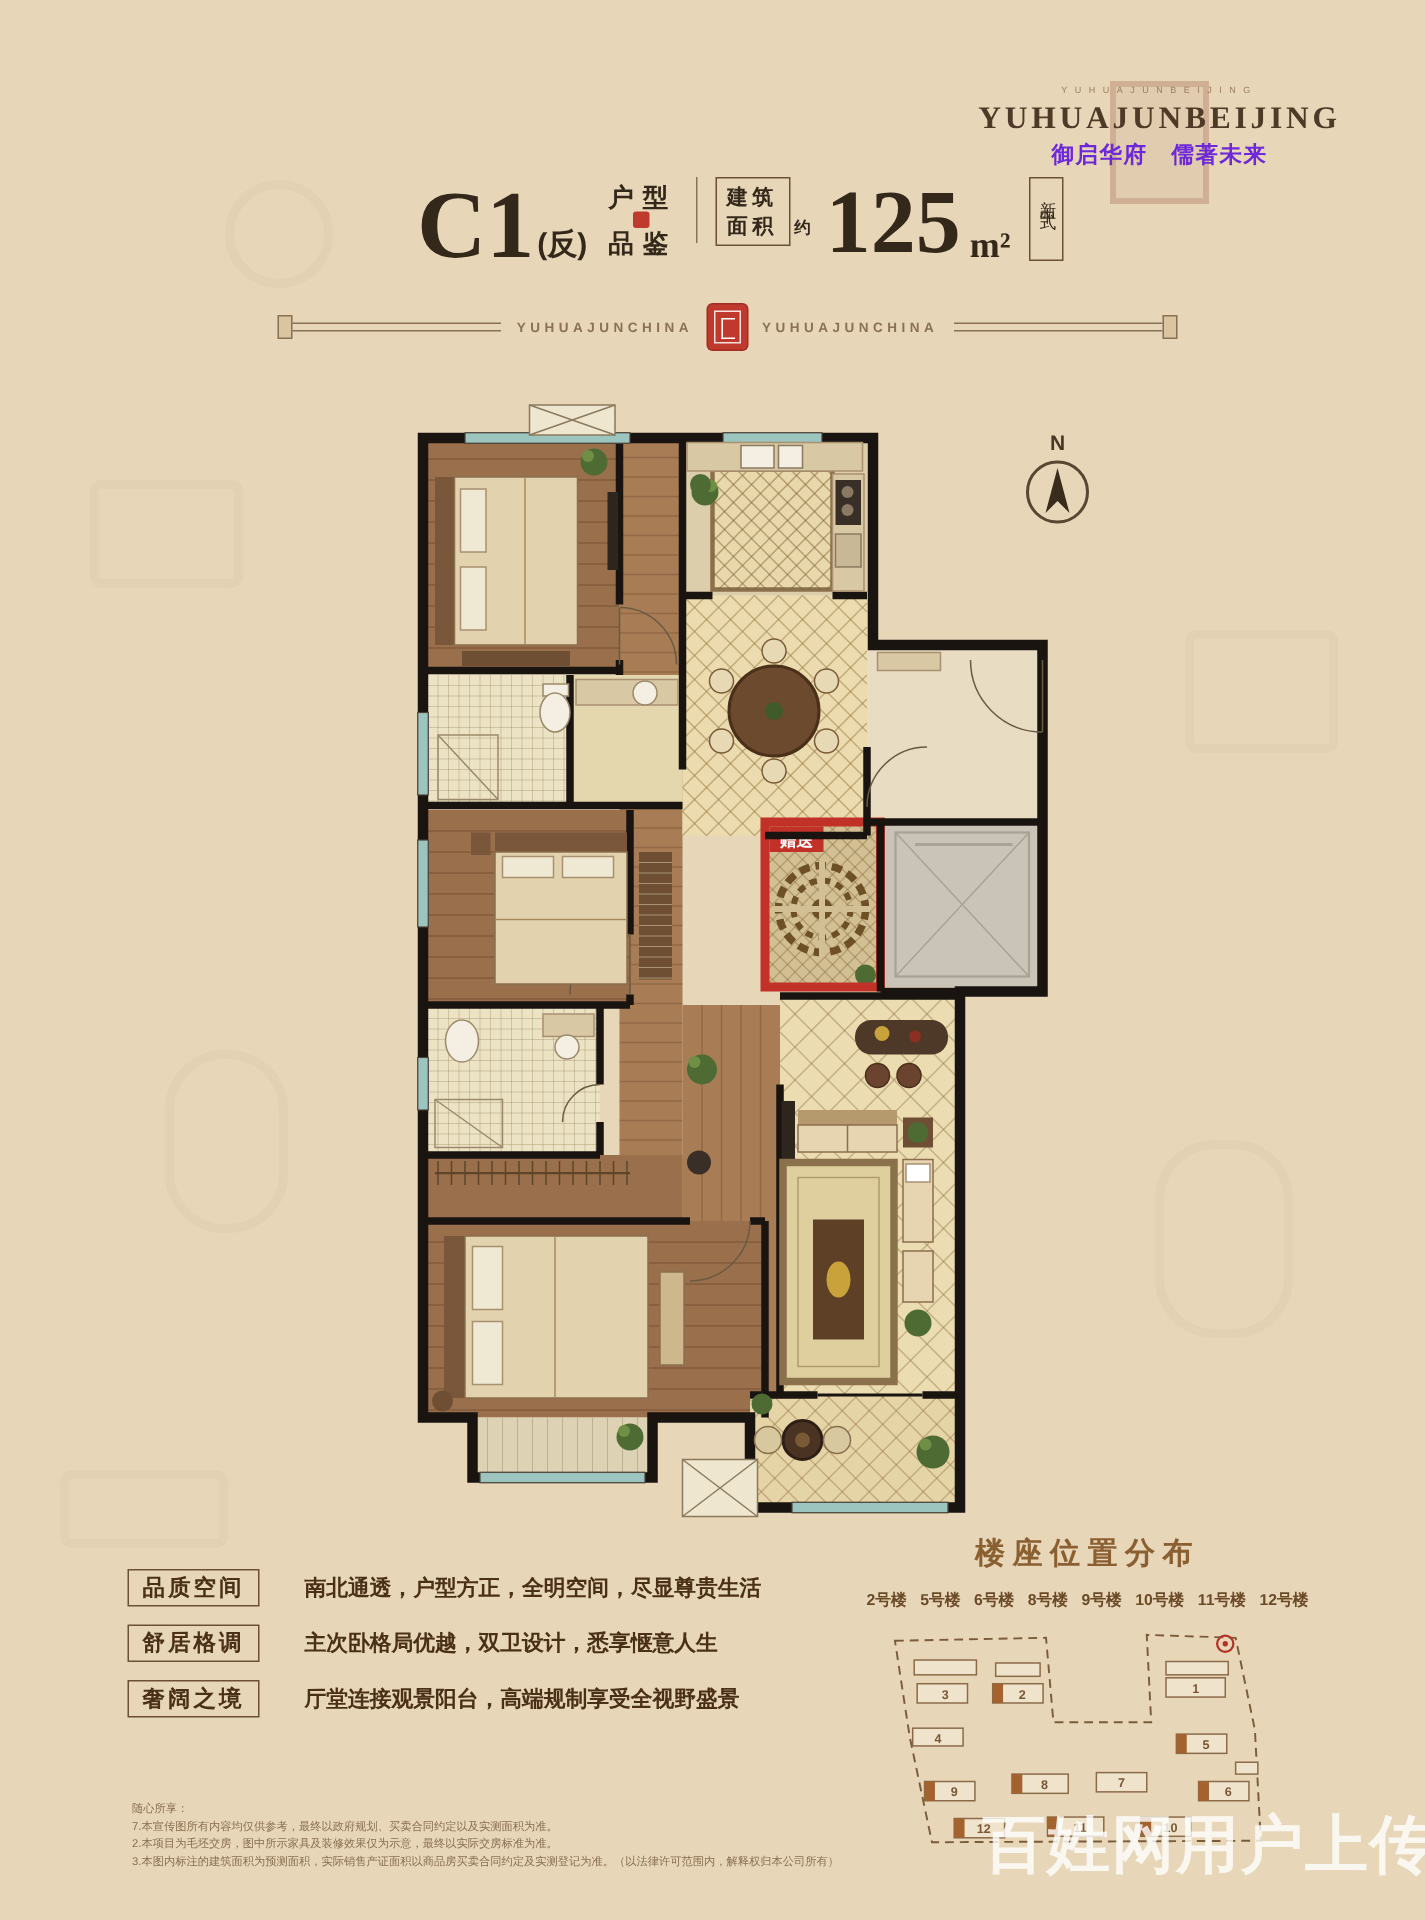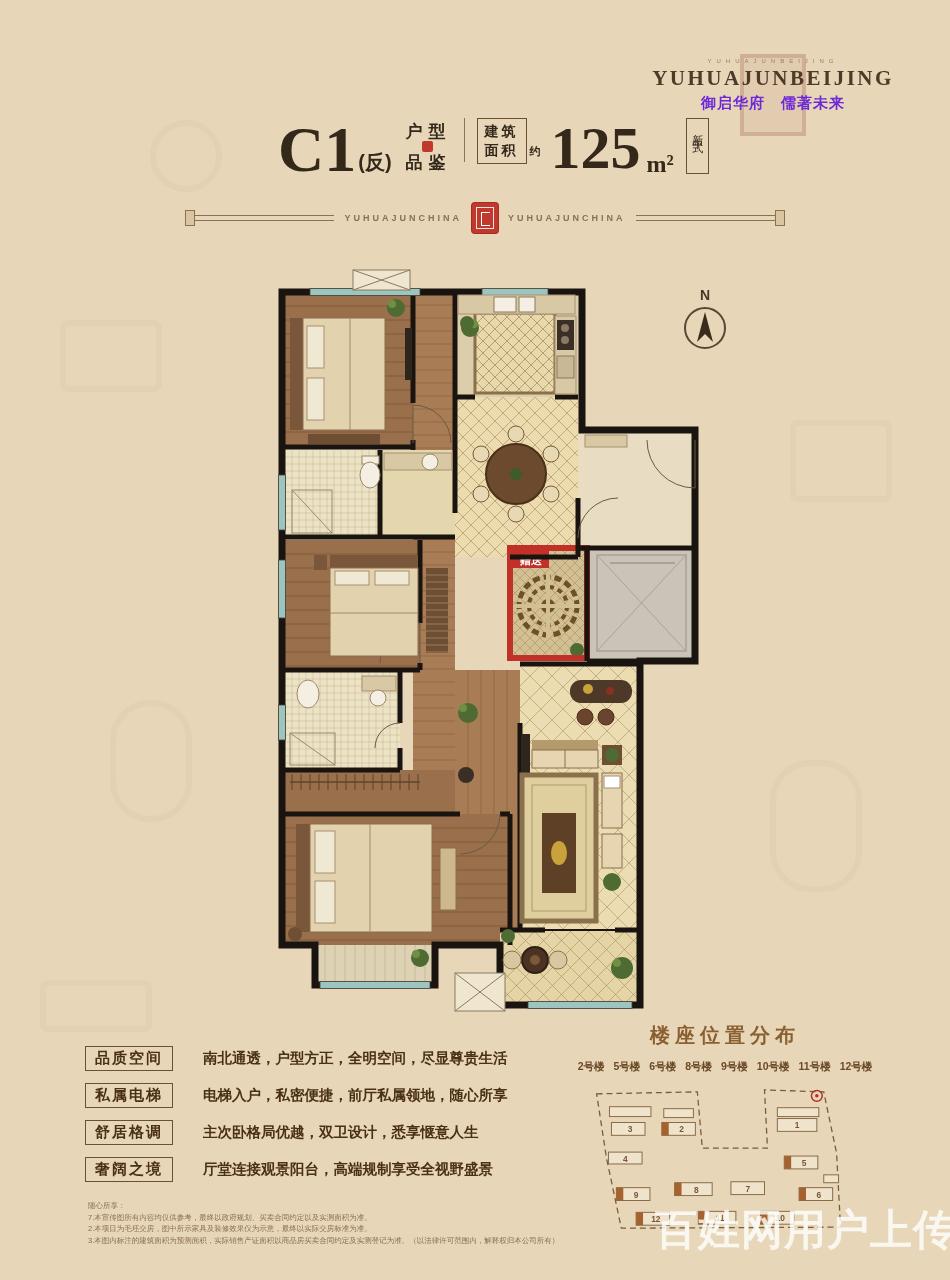--- a/index.html
+++ b/index.html
@@ -656,24 +656,20 @@
       <text x="435" y="32" font-size="14" font-weight="bold" fill="#4a3826" text-anchor="middle">N</text>
       <circle cx="435" cy="60" r="20" fill="none" stroke="#5a4632" stroke-width="2"></circle>
       <path d="M435,44 L427,74 L435,66 L443,74 Z" fill="#3a2c1c"></path>
     </g>
   </svg>
 
   <div class="features">
     <div class="frow">
       <span class="flabel">品质空间</span>
       <span class="fdesc">南北通透，户型方正，全明空间，尽显尊贵生活</span>
-    </div>
-    <div class="frow">
-      <span class="flabel">私属电梯</span>
-      <span class="fdesc">电梯入户，私密便捷，前厅私属领地，随心所享</span>
     </div>
     <div class="frow">
       <span class="flabel">舒居格调</span>
       <span class="fdesc">主次卧格局优越，双卫设计，悉享惬意人生</span>
     </div>
     <div class="frow">
       <span class="flabel">奢阔之境</span>
       <span class="fdesc">厅堂连接观景阳台，高端规制享受全视野盛景</span>
     </div>
   </div>

